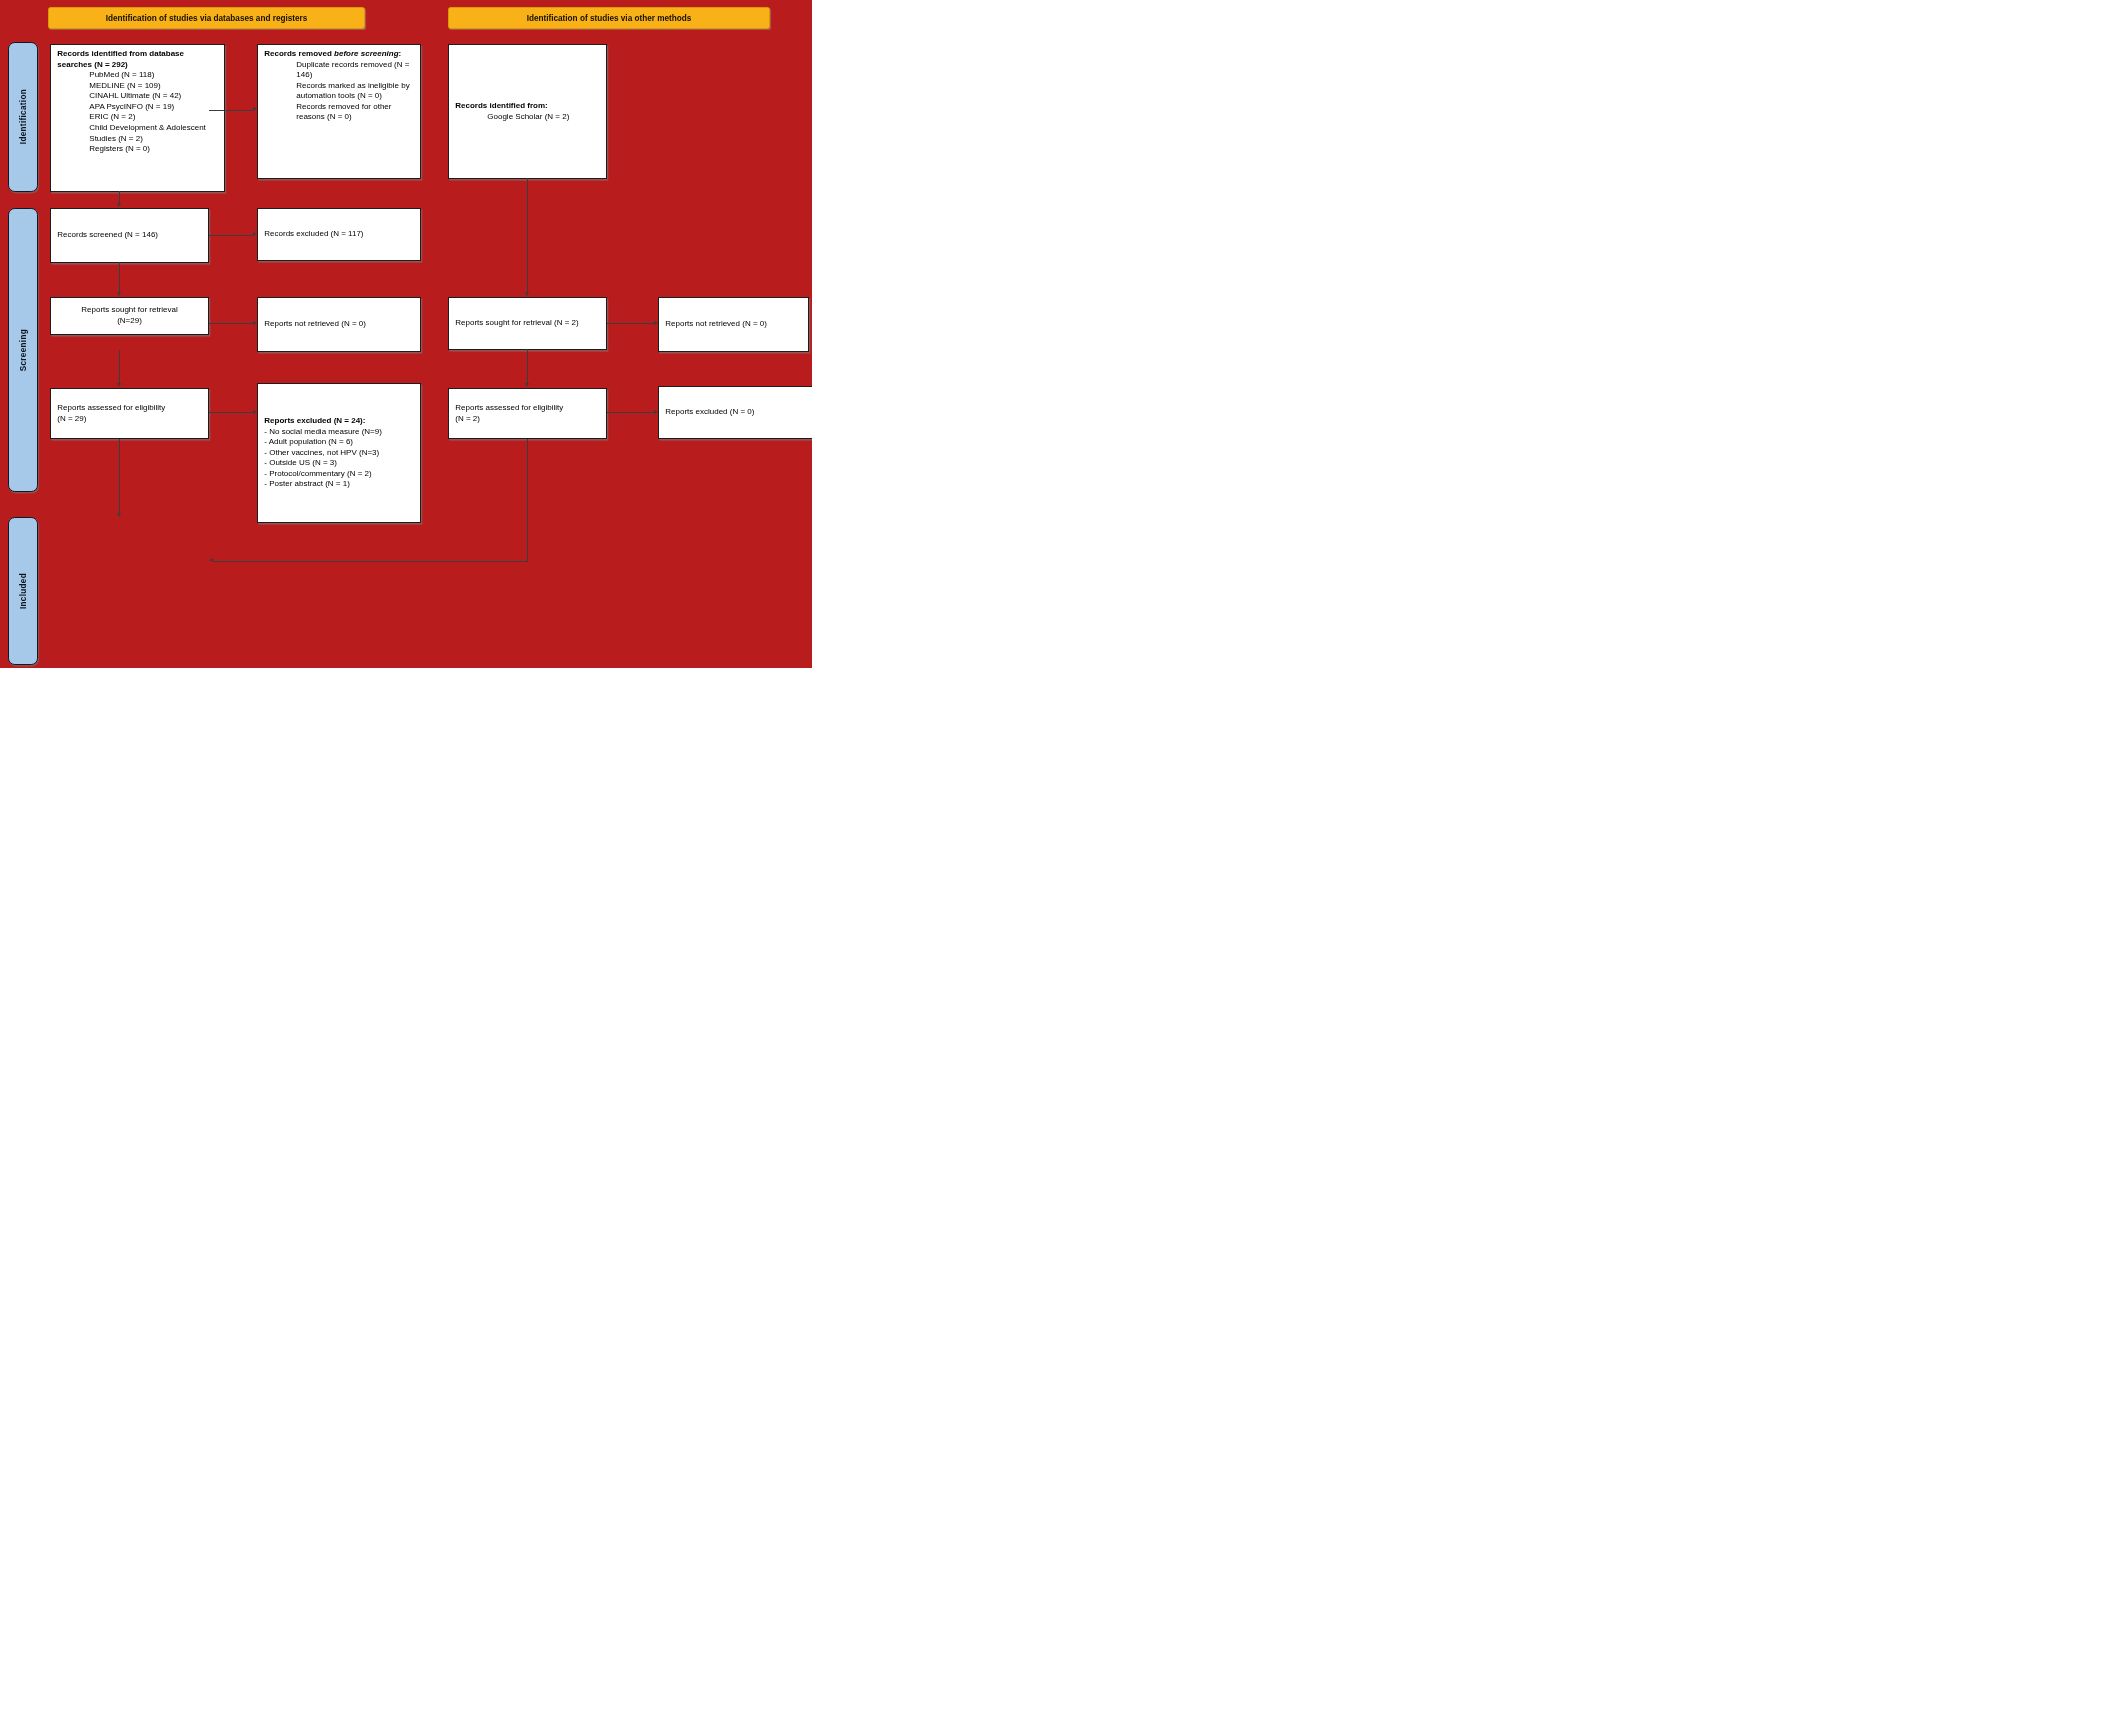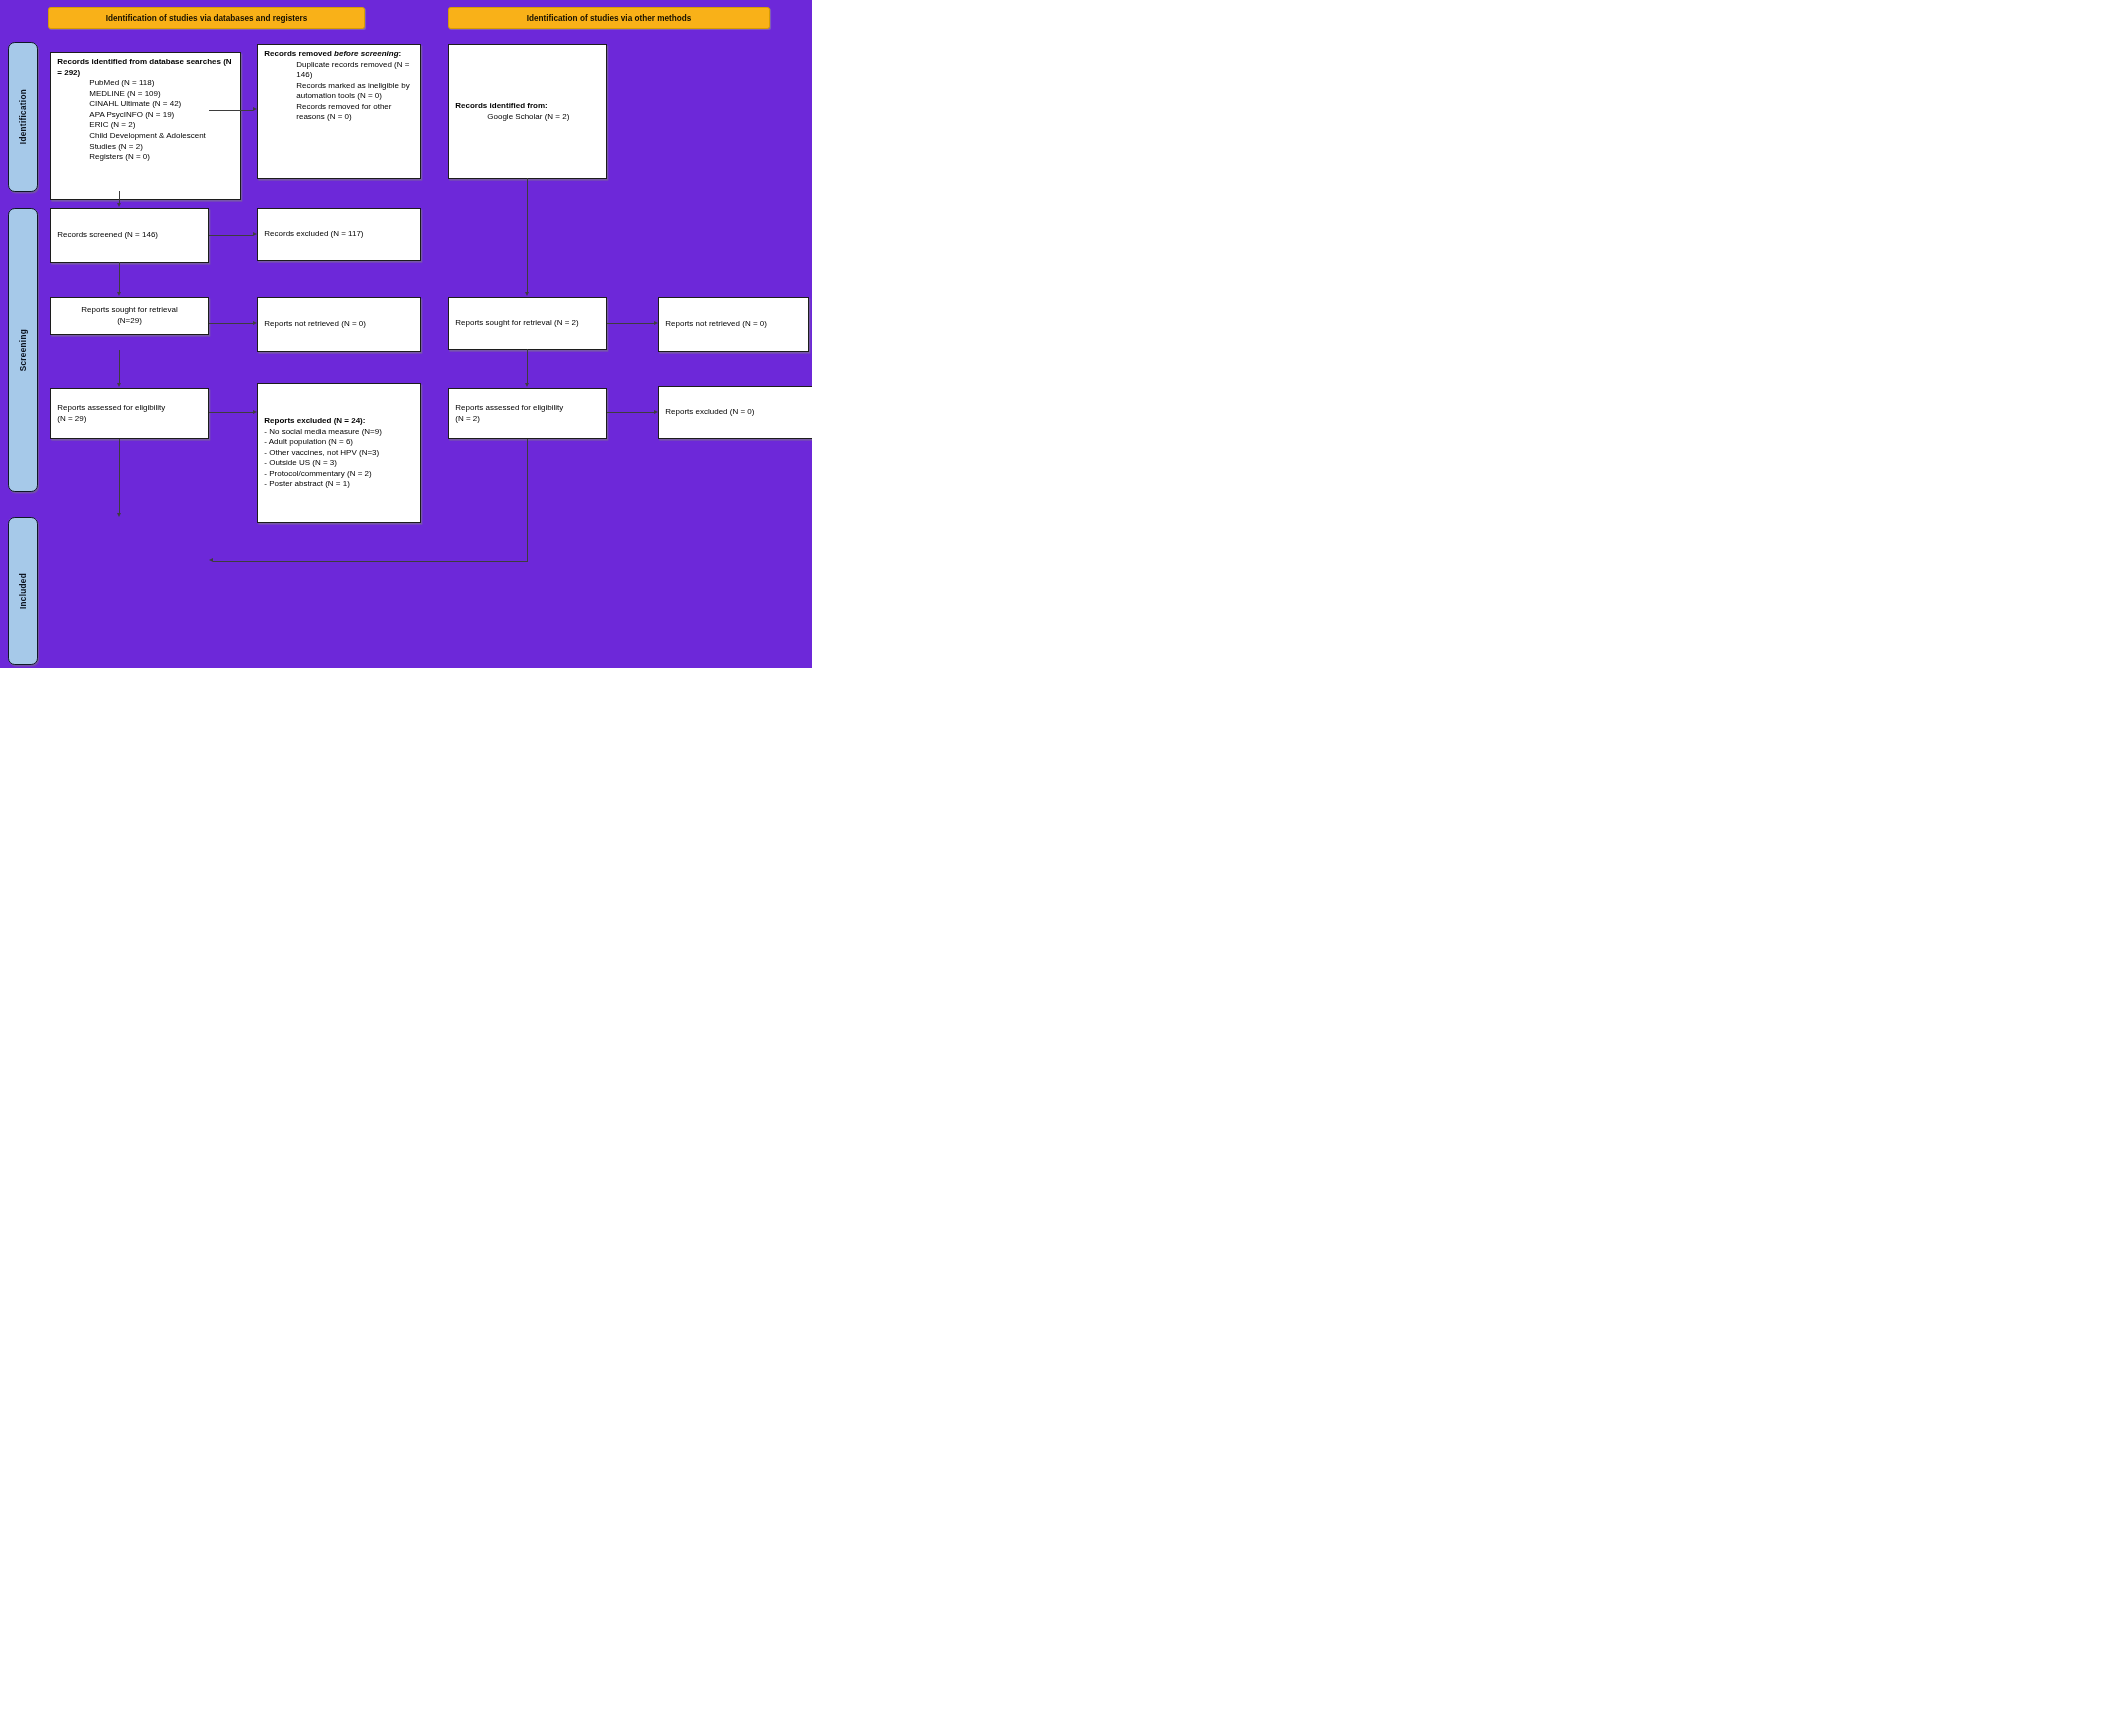--- a/index.html
+++ b/index.html
@@ -1,17 +1,17 @@
 <!DOCTYPE html>
 <html style="font-size:8.4px"><head>
 <meta charset="utf-8">
 <style>
   html,body{margin:0;padding:0;background:#ffffff;}
   .canvas{
-    position:relative;width:812px;height:668px;background:#6d28d9;
+    position:relative;width:812px;height:668px;background:#b91c1c;
     font-family:"Liberation Sans",sans-serif;color:#000;overflow:hidden;
   }
   .band{
     position:absolute;background:#F9B118;border:0.5px solid #d89c00;border-radius:2.6px;
     display:flex;align-items:center;justify-content:center;
     font-weight:bold;font-size:8.2px;color:#151000;
     box-shadow:1.1px 1.1px 0 rgba(150,150,150,.45);box-sizing:border-box;text-align:center;
   }
   .side{
     position:absolute;background:#A6C9E9;border:1.6px solid #0f1826;border-radius:6.8px;
@@ -49,21 +49,21 @@
   <div class="side" style="left:8.4px;top:42px;width:30px;height:150px;">
     <span>Identification</span>
   </div>
   <div class="side" style="left:8.4px;top:208px;width:30px;height:284px;">
     <span>Screening</span>
   </div>
   <div class="side" style="left:8.4px;top:517px;width:30px;height:148px;">
     <span>Included</span>
   </div>
 
-  <div class="box pad" style="left:50px;top:52px;width:191px;height:148px;">
+  <div class="box pad" style="left:50px;top:44px;width:175px;height:148px;">
     <div class="bold">Records identified from database searches (N = 292)</div>
     <div class="indent">PubMed (N = 118)</div>
     <div class="indent">MEDLINE (N = 109)</div>
     <div class="indent">CINAHL Ultimate (N = 42)</div>
     <div class="indent">APA PsycINFO (N = 19)</div>
     <div class="indent">ERIC (N = 2)</div>
     <div class="indent">Child Development &amp; Adolescent Studies (N = 2)</div>
     <div class="indent">Registers (N = 0)</div>
   </div>
 

